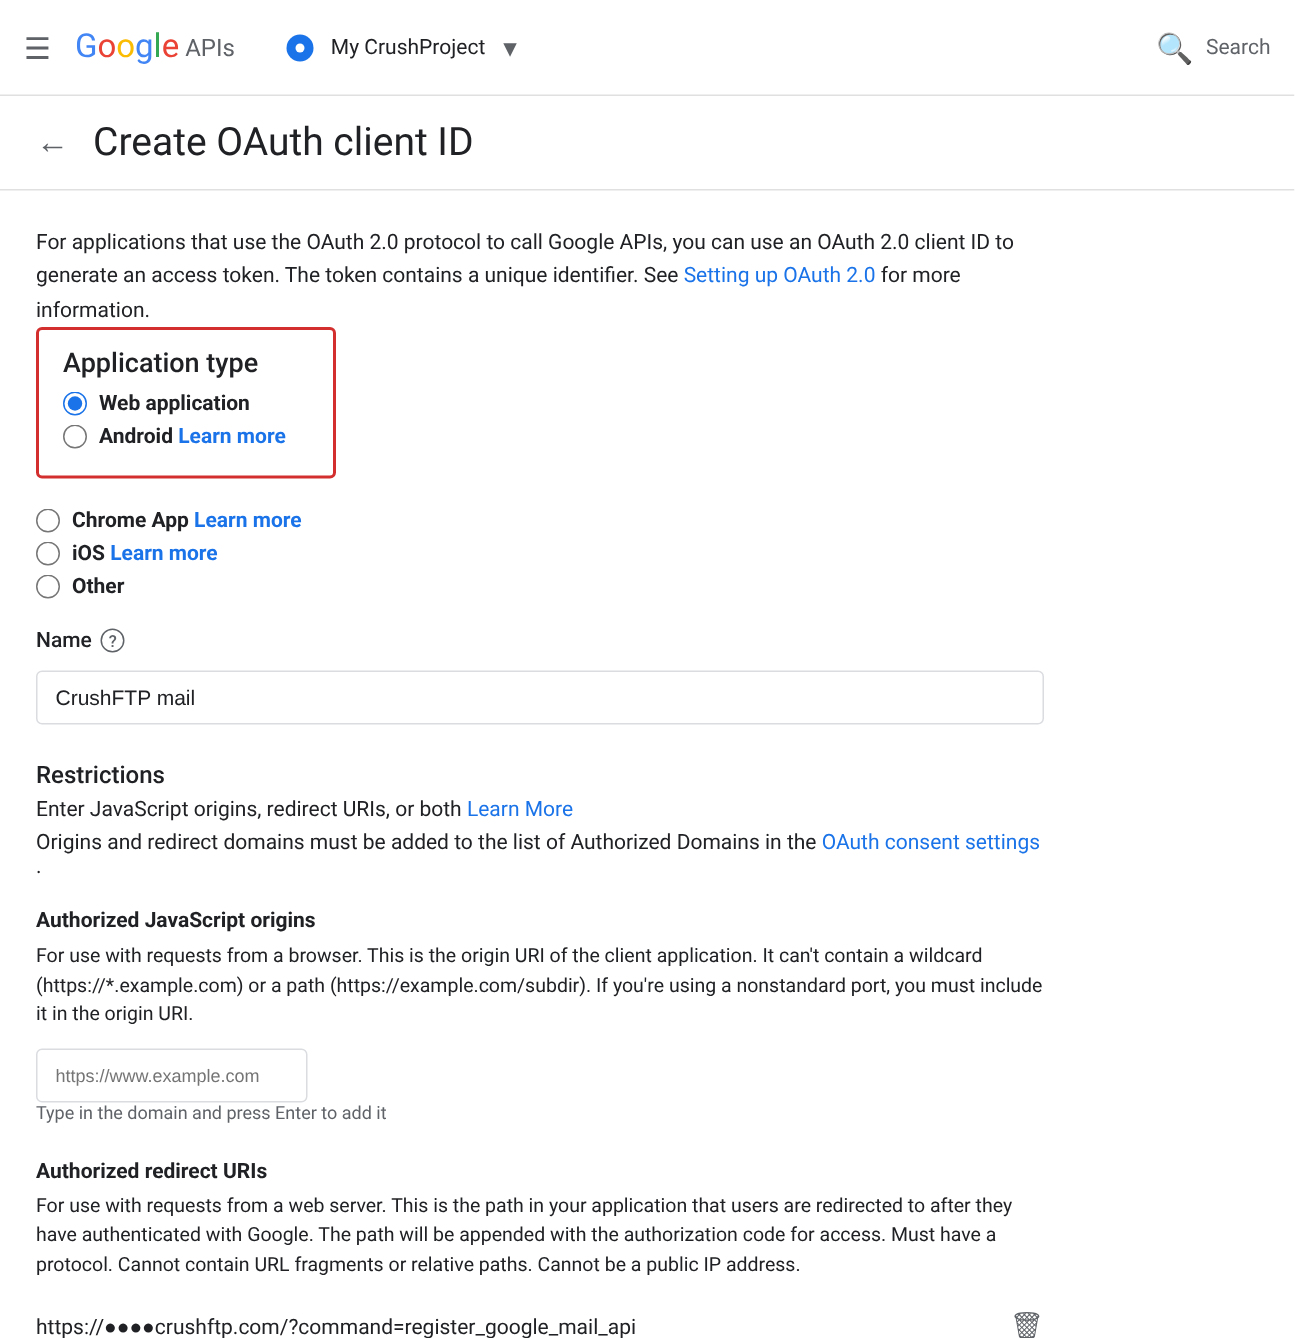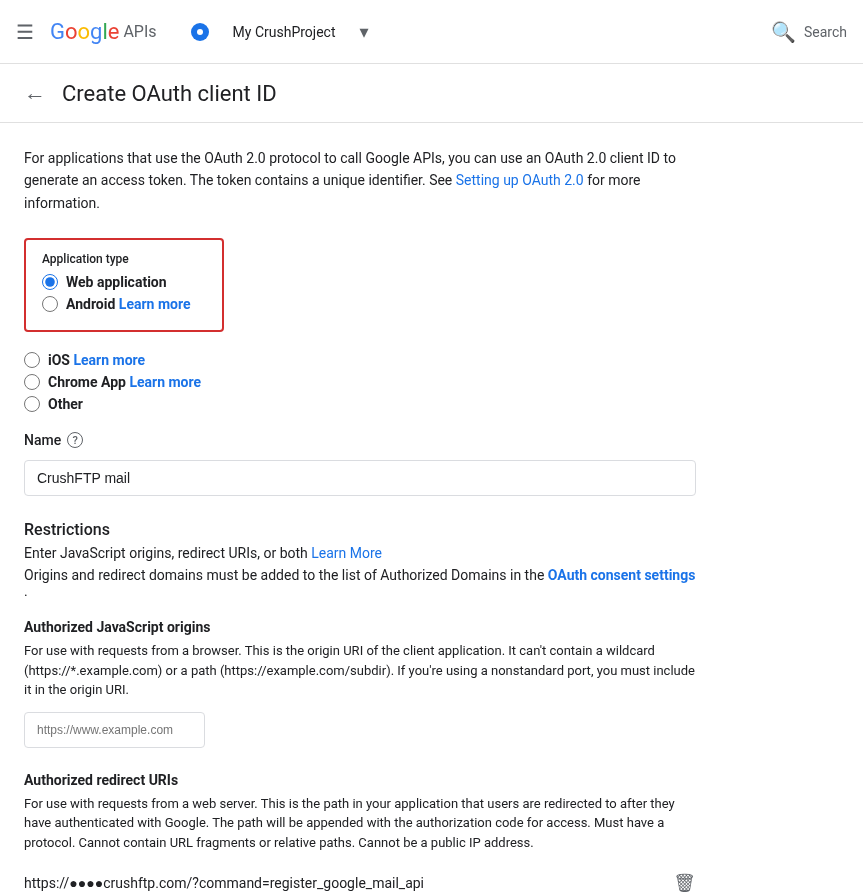--- a/index.html
+++ b/index.html
@@ -38,21 +38,21 @@
     .g-yellow { color: #fbbc04; }
     .g-green { color: #34a853; }
     .apis-text {
       font-size: 16px;
       color: #5f6368;
       font-weight: 400;
     }
     .project-selector {
       display: flex;
       align-items: center;
-      gap: 24px;
+      gap: 12px;
       cursor: pointer;
       padding: 6px 10px;
       border-radius: 4px;
     }
     .project-dot {
       width: 18px;
       height: 18px;
       background: #1a73e8;
       border-radius: 50%;
       display: flex;
@@ -97,53 +97,52 @@
       padding: 16px 24px;
       border-bottom: 1px solid #e0e0e0;
     }
     .back-arrow {
       color: #5f6368;
       font-size: 22px;
       cursor: pointer;
       margin-right: 16px;
     }
     .page-title {
-      font-size: 22px;
+      font-size: 26px;
       font-weight: 400;
       color: #202124;
     }
 
     
     .main-content {
       padding: 24px 24px 40px 24px;
       max-width: 720px;
     }
 
     .description-text {
       font-size: 14px;
       color: #202124;
       line-height: 1.6;
-      margin-bottom: 24px;
     }
     .description-text a {
       color: #1a73e8;
       text-decoration: none;
     }
 
     
     .app-type-section {
       border: 2px solid #d32f2f;
       border-radius: 4px;
       padding: 12px 16px;
       margin-bottom: 20px;
       display: inline-block;
       min-width: 200px;
     }
     .section-label {
-      font-size: 12px;
+      font-size: 18px;
       font-weight: 500;
       color: #202124;
       margin-bottom: 8px;
     }
     .radio-option {
       display: flex;
       align-items: center;
       gap: 8px;
       margin-bottom: 6px;
       cursor: pointer;
@@ -217,21 +216,20 @@
       text-decoration: none;
     }
     .origins-note {
       font-size: 14px;
       color: #202124;
       margin-bottom: 20px;
     }
     .origins-note a {
       color: #1a73e8;
       text-decoration: none;
-      font-weight: bold;
     }
 
     .sub-section {
       margin-bottom: 24px;
     }
     .sub-section-title {
       font-size: 14px;
       font-weight: 700;
       color: #202124;
       margin-bottom: 6px;
@@ -324,25 +322,25 @@
     <label class="radio-option">
       <input type="radio" name="app_type" style="">
       <span class="radio-label">Android <a href="#">Learn more</a></span>
     </label>
   </div>
 
   
   <div style="padding-left: 0; margin-bottom: 20px;">
     <label class="radio-option">
       <input type="radio" name="app_type" style="">
+      <span class="radio-label">Chrome App <a href="#">Learn more</a></span>
+    </label>
+    <label class="radio-option">
+      <input type="radio" name="app_type" style="">
       <span class="radio-label">iOS <a href="#">Learn more</a></span>
-    </label>
-    <label class="radio-option">
-      <input type="radio" name="app_type" style="">
-      <span class="radio-label">Chrome App <a href="#">Learn more</a></span>
     </label>
     <label class="radio-option">
       <input type="radio" name="app_type" style="">
       <span class="radio-label">Other</span>
     </label>
   </div>
 
   
   <div class="form-section">
     <div class="field-label">
@@ -362,20 +360,21 @@
     <p class="origins-note">
       <span>Origins and redirect domains must be added to the list of Authorized Domains in the </span>
       <a href="#">OAuth consent settings</a>
       <span>.</span>
     </p>
 
     <div class="sub-section">
       <div class="sub-section-title">Authorized JavaScript origins</div>
       <p class="sub-section-desc">For use with requests from a browser. This is the origin URI of the client application. It can't contain a wildcard (https://*.example.com) or a path (https://example.com/subdir). If you're using a nonstandard port, you must include it in the origin URI.</p>
       <input type="text" class="uri-input" placeholder="https://www.example.com" style="">
+      <p class="hint-text">Type in the domain and press Enter to add it</p>
     </div>
 
     <div class="sub-section">
       <div class="sub-section-title">Authorized redirect URIs</div>
       <p class="sub-section-desc">For use with requests from a web server. This is the path in your application that users are redirected to after they have authenticated with Google. The path will be appended with the authorization code for access. Must have a protocol. Cannot contain URL fragments or relative paths. Cannot be a public IP address.</p>
       <div class="existing-uri-row">
         <span class="existing-uri-text">https://●●●●crushftp.com/?command=register_google_mail_api</span>
         <span class="delete-icon">🗑</span>
       </div>
 

